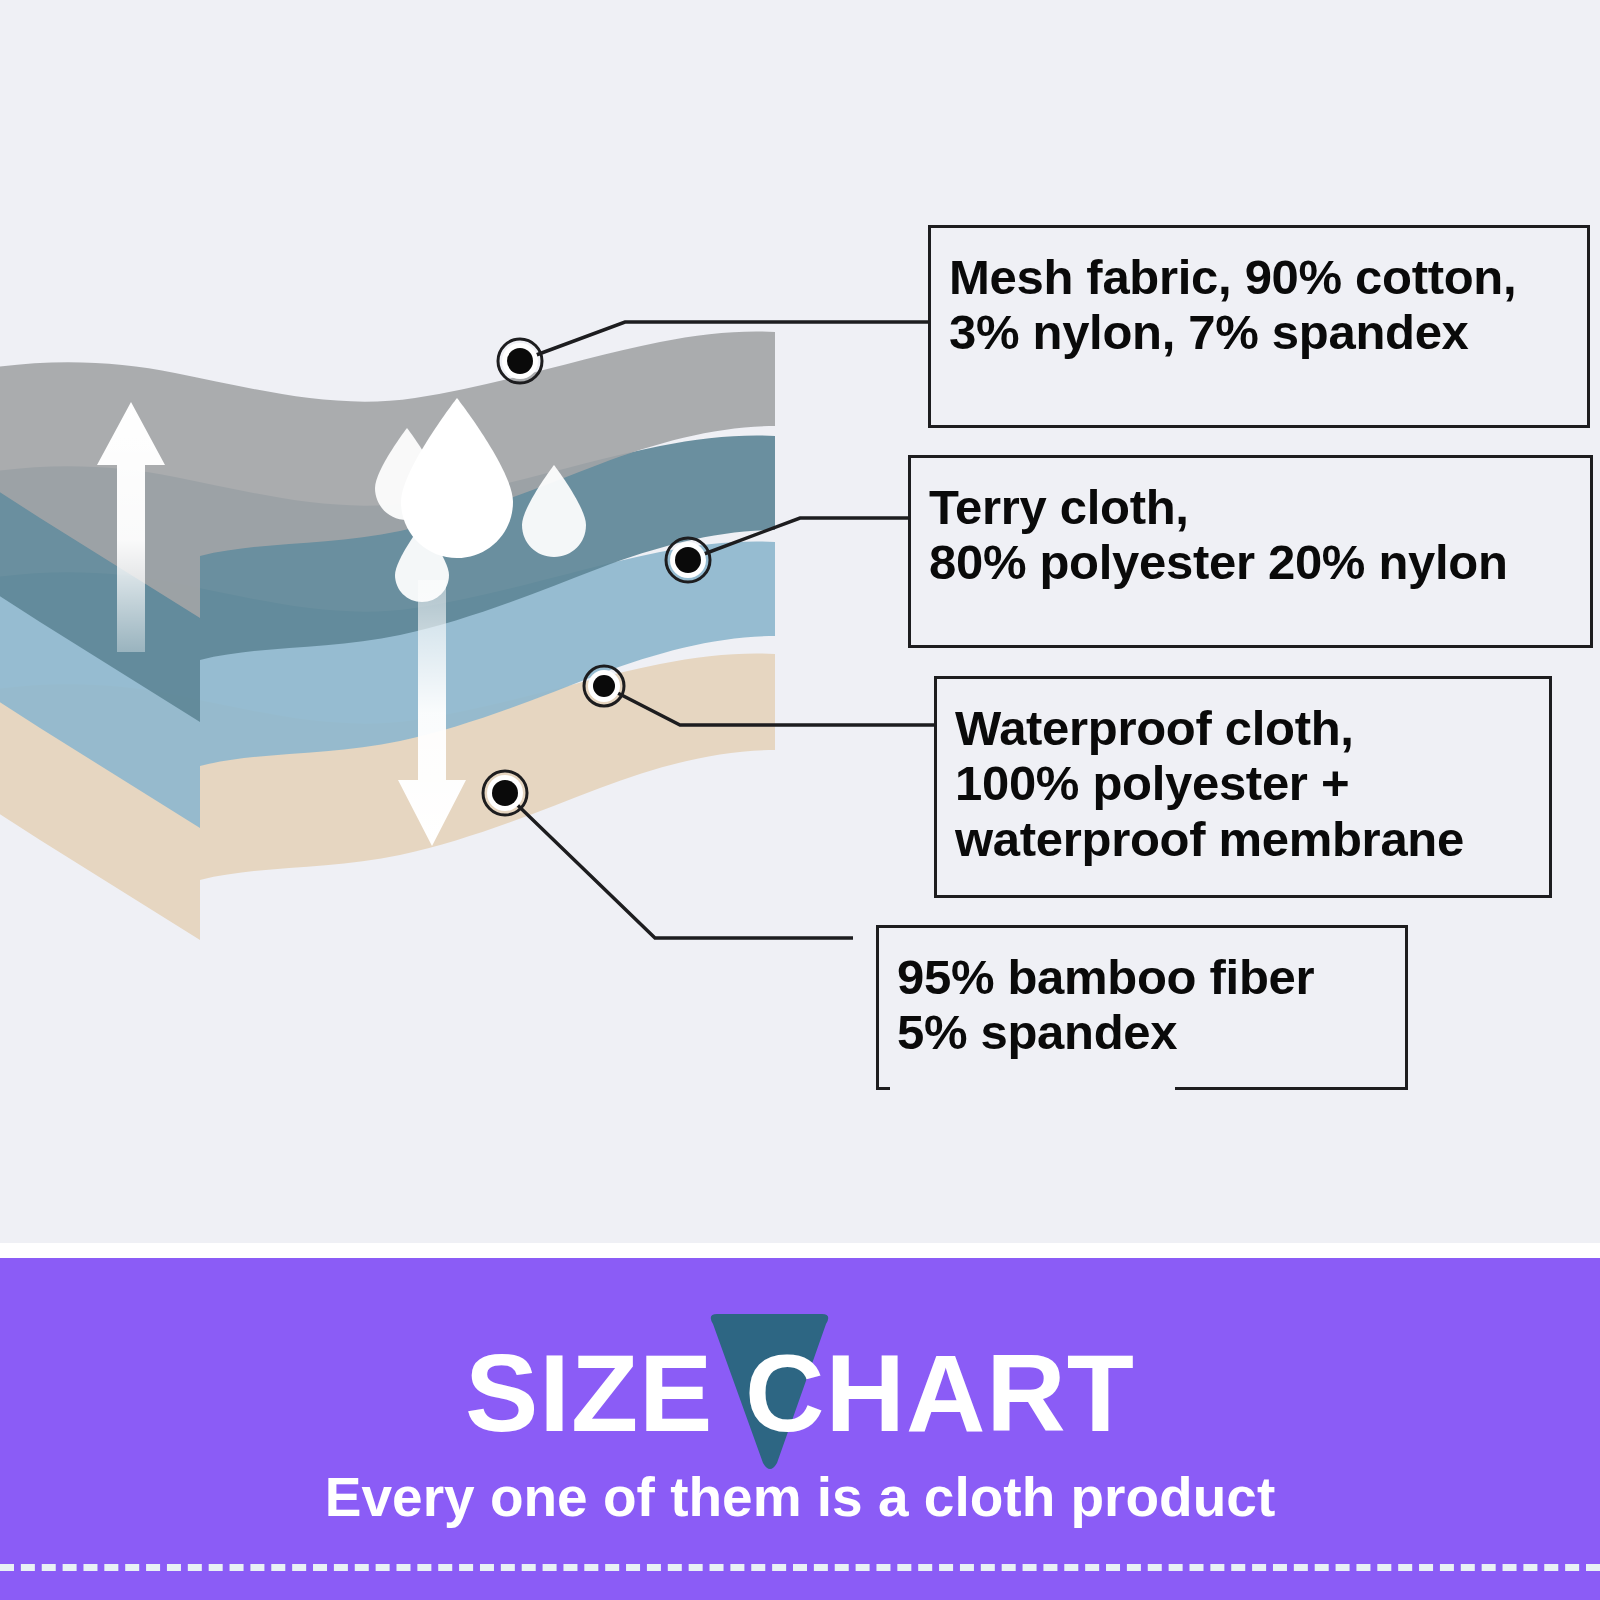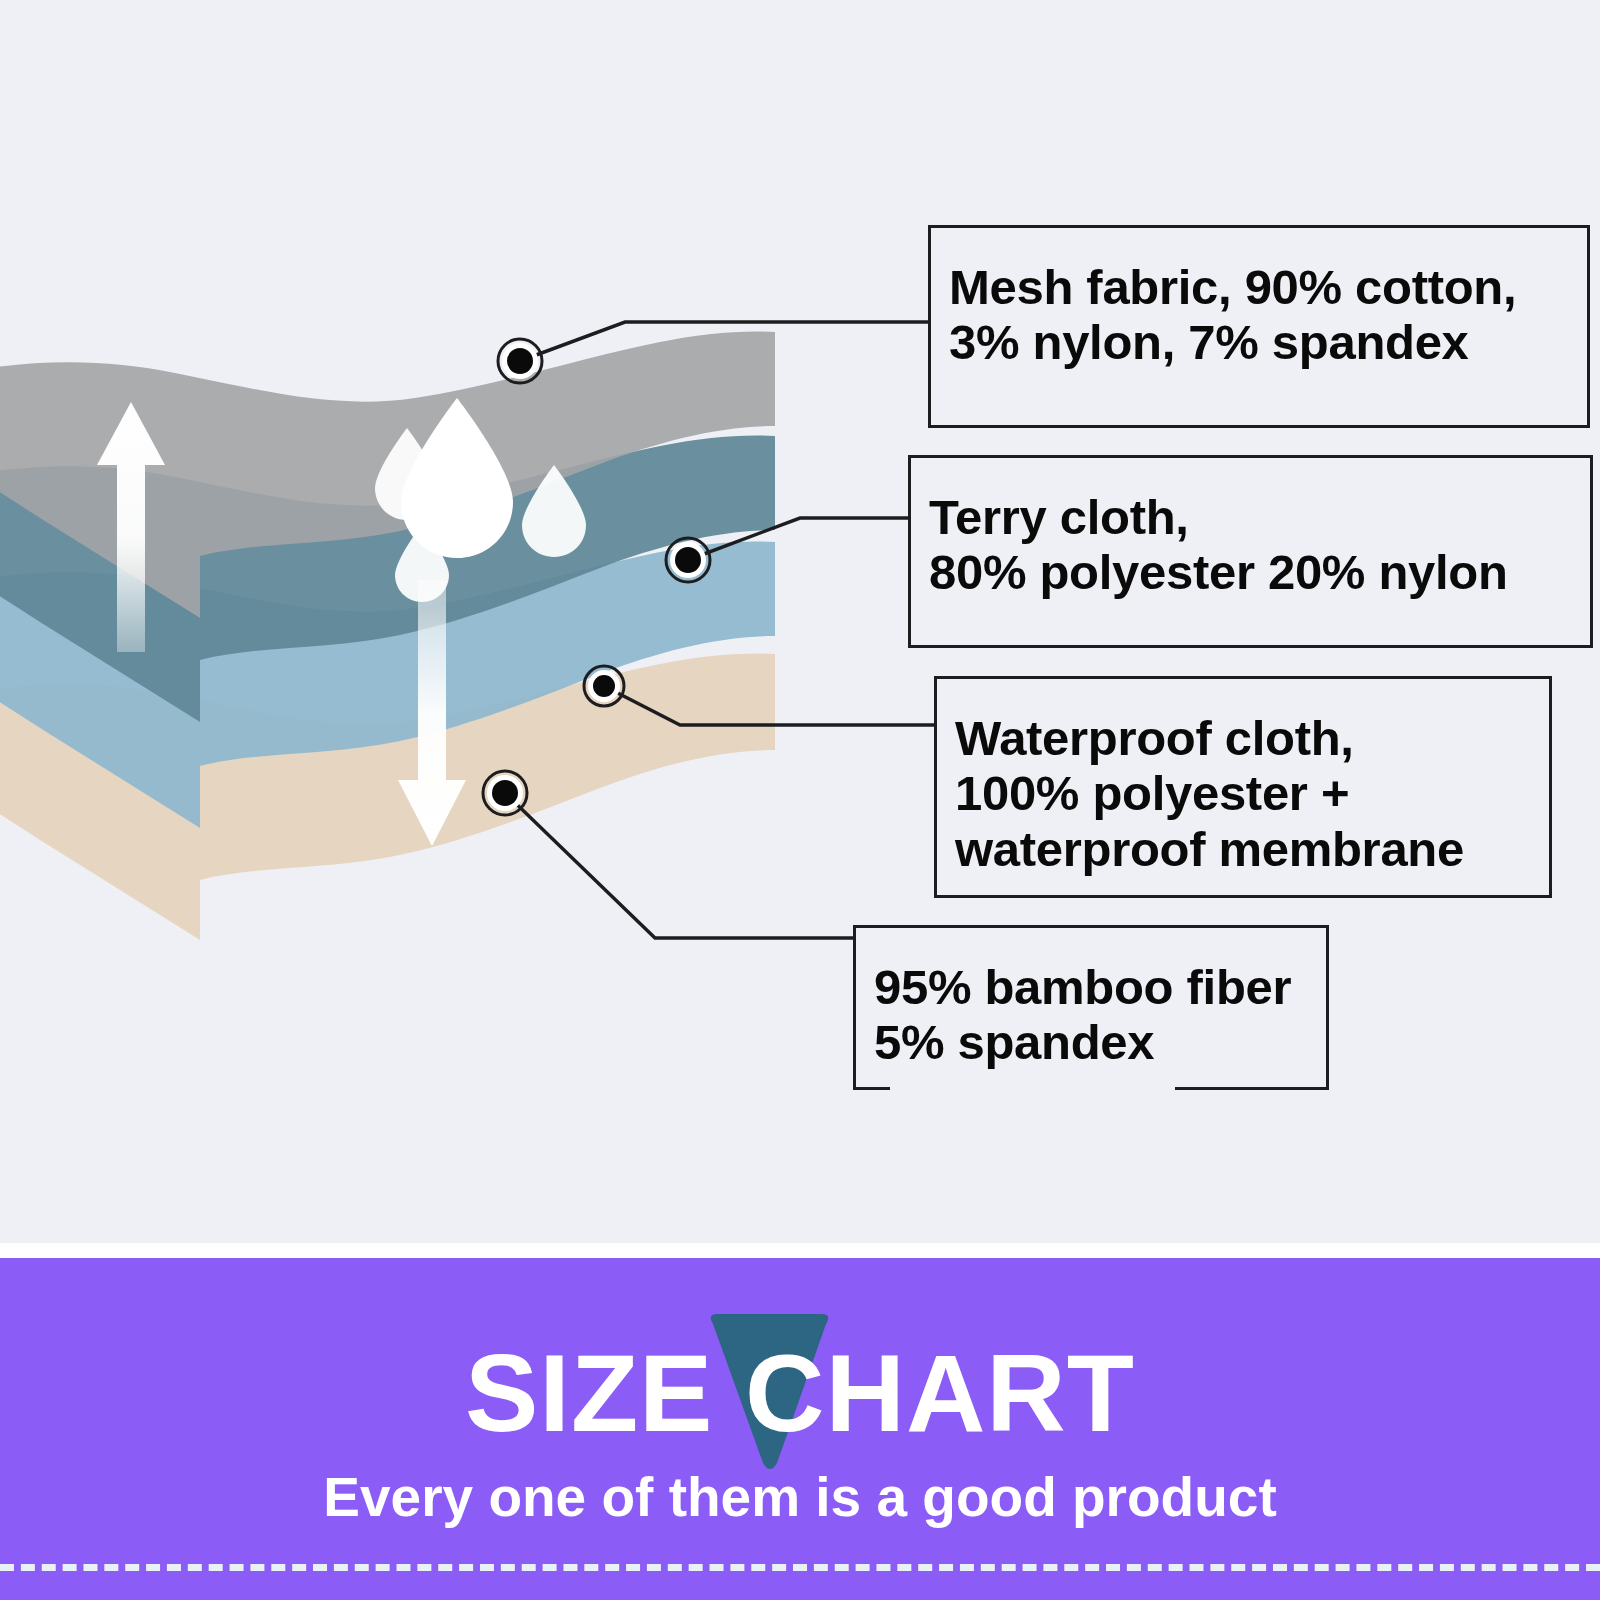--- a/index.html
+++ b/index.html
@@ -41,36 +41,36 @@
   }
 
   
   .callout-box {
     position: absolute;
     background: #eff0f5;
     border: 3px solid #1d1d1f;
     box-sizing: border-box;
     display: flex;
     align-items: flex-start;
-    padding: 32px 16px 10px 18px;
+    padding: 22px 16px 10px 18px;
   }
   .callout-text {
     font-family: "Liberation Sans Narrow", "Liberation Sans", sans-serif;
     font-weight: bold;
     font-size: 49px;
     line-height: 1.13;
     color: #0a0a0a;
     white-space: pre-line;
     letter-spacing: -0.3px;
   }
 
   #box-1 { left: 928px; top: 225px; width: 662px; height: 203px; }
   #box-2 { left: 908px; top: 455px; width: 685px; height: 193px; }
   #box-3 { left: 934px; top: 676px; width: 618px; height: 222px; }
-  #box-4 { left: 853px; top: 925px; width: 476px; height: 165px; }
+  #box-4 { left: 876px; top: 925px; width: 532px; height: 165px; }
 
   
   #box4-border-gap {
     position: absolute;
     left: 890px;
     top: 1084px;
     width: 285px;
     height: 8px;
     background: #eff0f5;
   }
@@ -322,18 +322,18 @@
   </div>
 
   <div id="banner">
 
     <svg id="banner-triangle" viewBox="0 0 125 163">
       <path d="M 10 6 L 115 6 Q 125 6 119 16 L 70 155 Q 63 167 56 155 L 6 16 Q 0 6 10 6 Z" fill="#2d6683"></path>
     </svg>
 
     <div id="banner-title">SIZE CHART</div>
 
-    <div id="banner-subtitle">Every one of them is a good product</div>
+    <div id="banner-subtitle">Every one of them is a cloth product</div>
 
     <div id="banner-dashed-rule"></div>
   </div>
 
 </div>
 
 </body></html>

